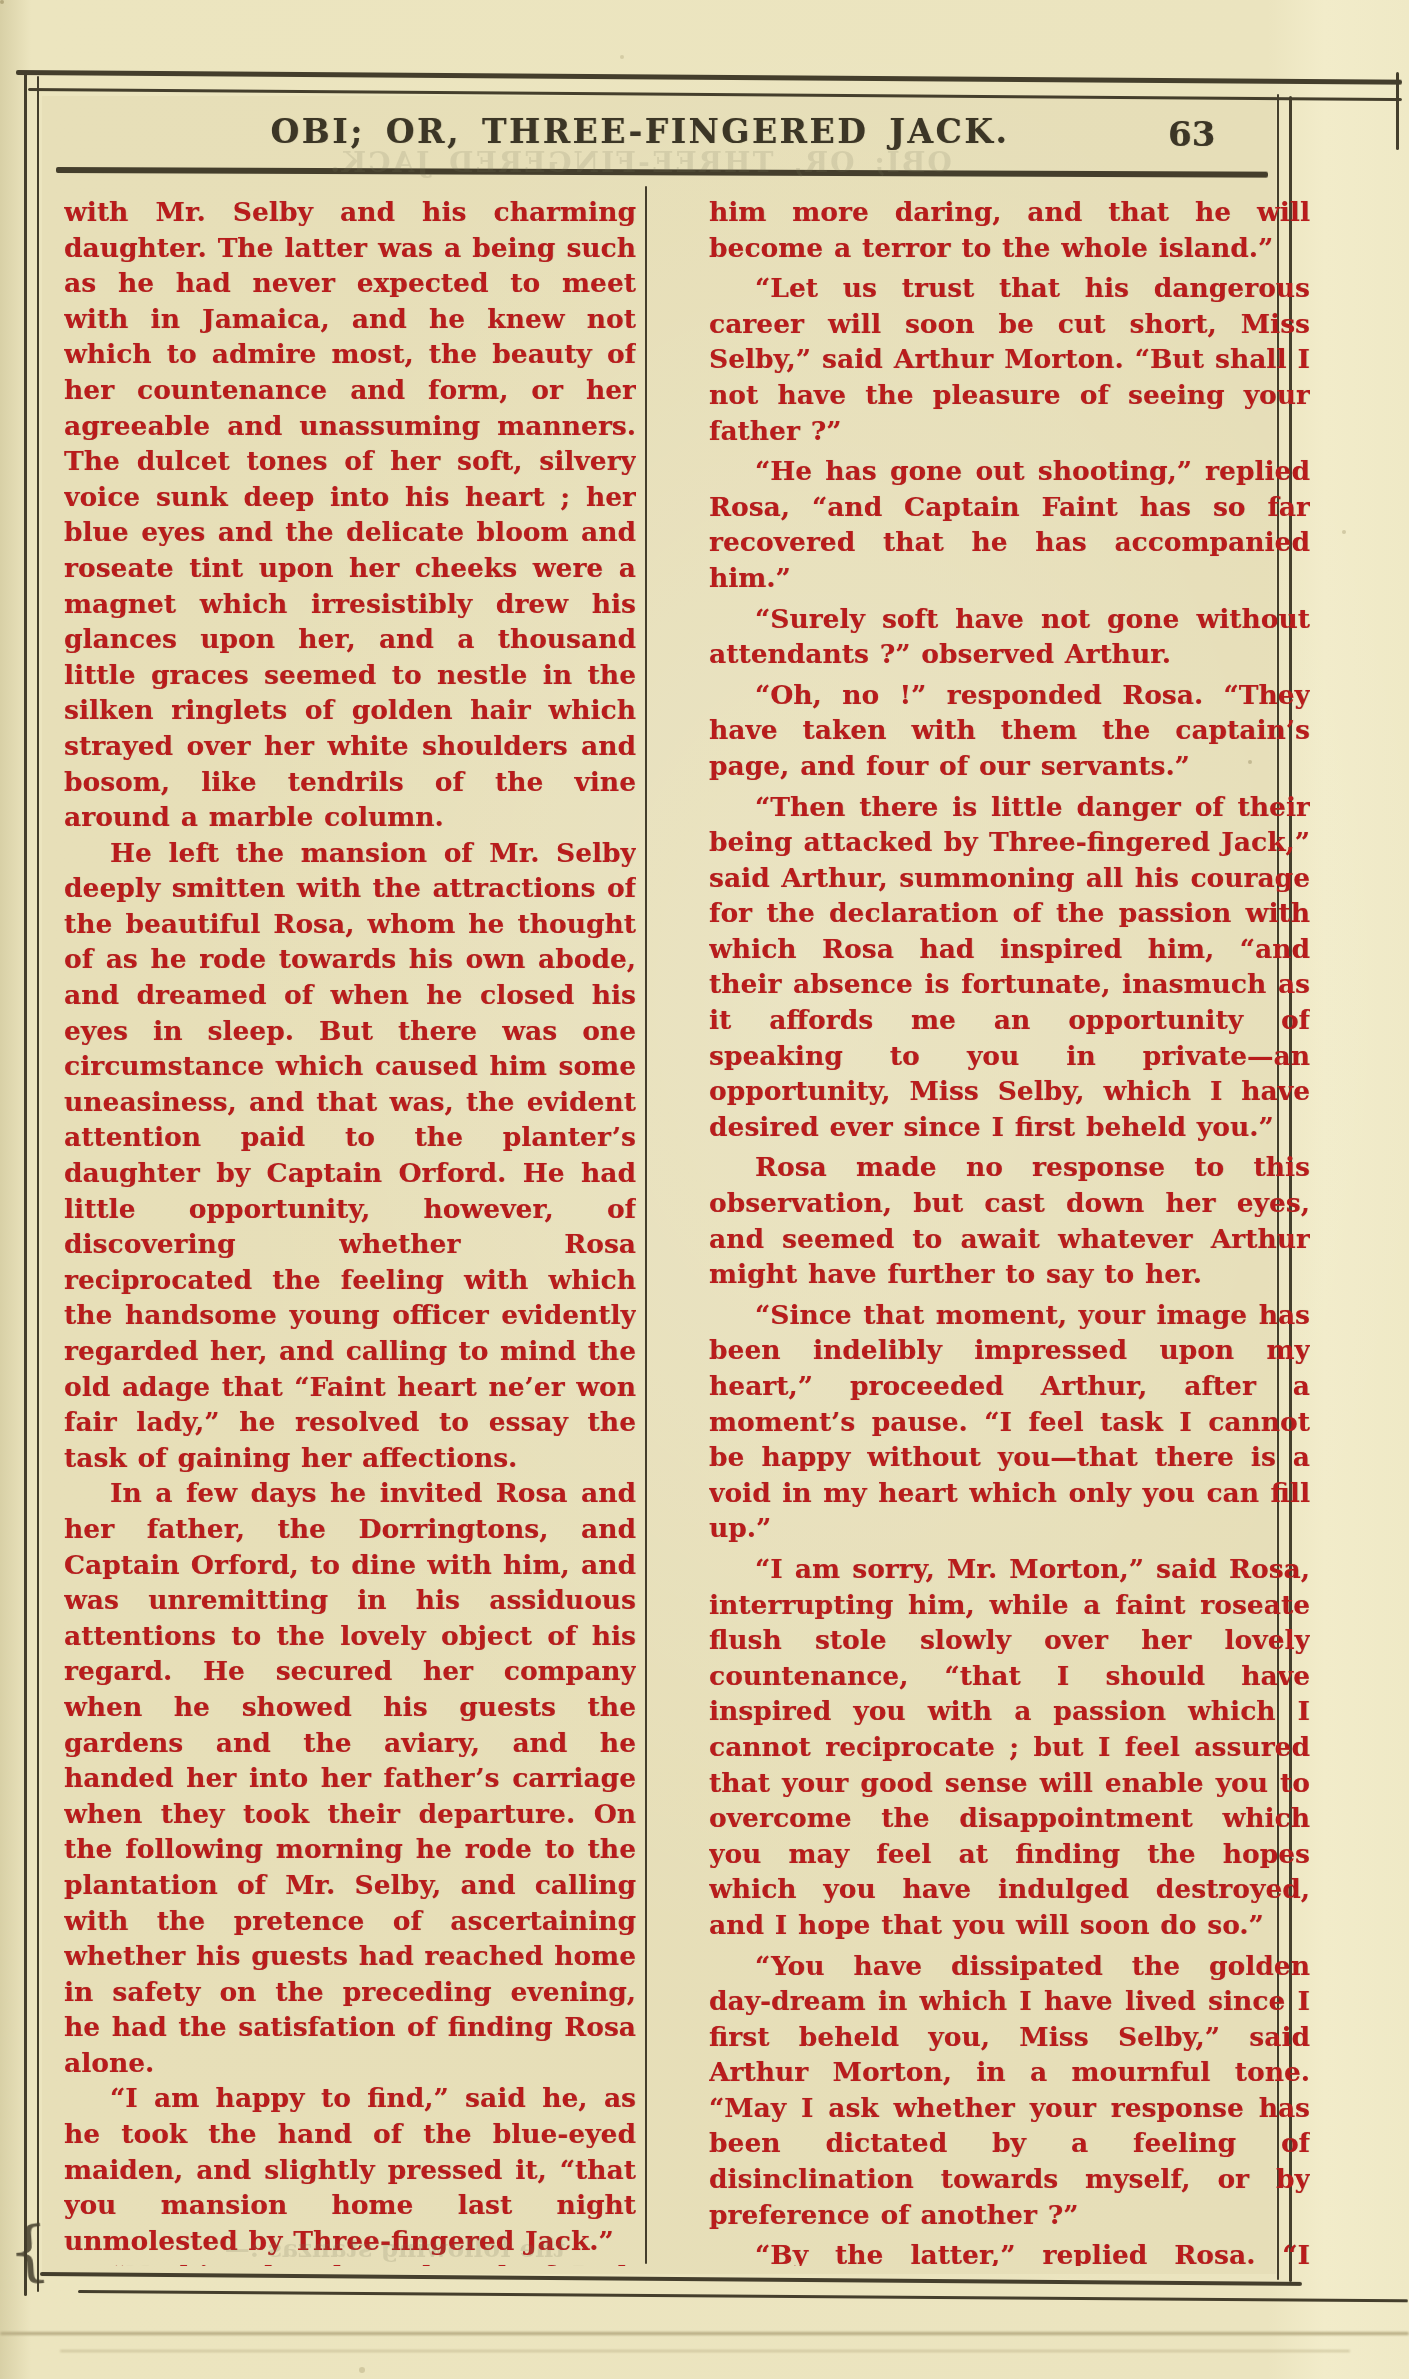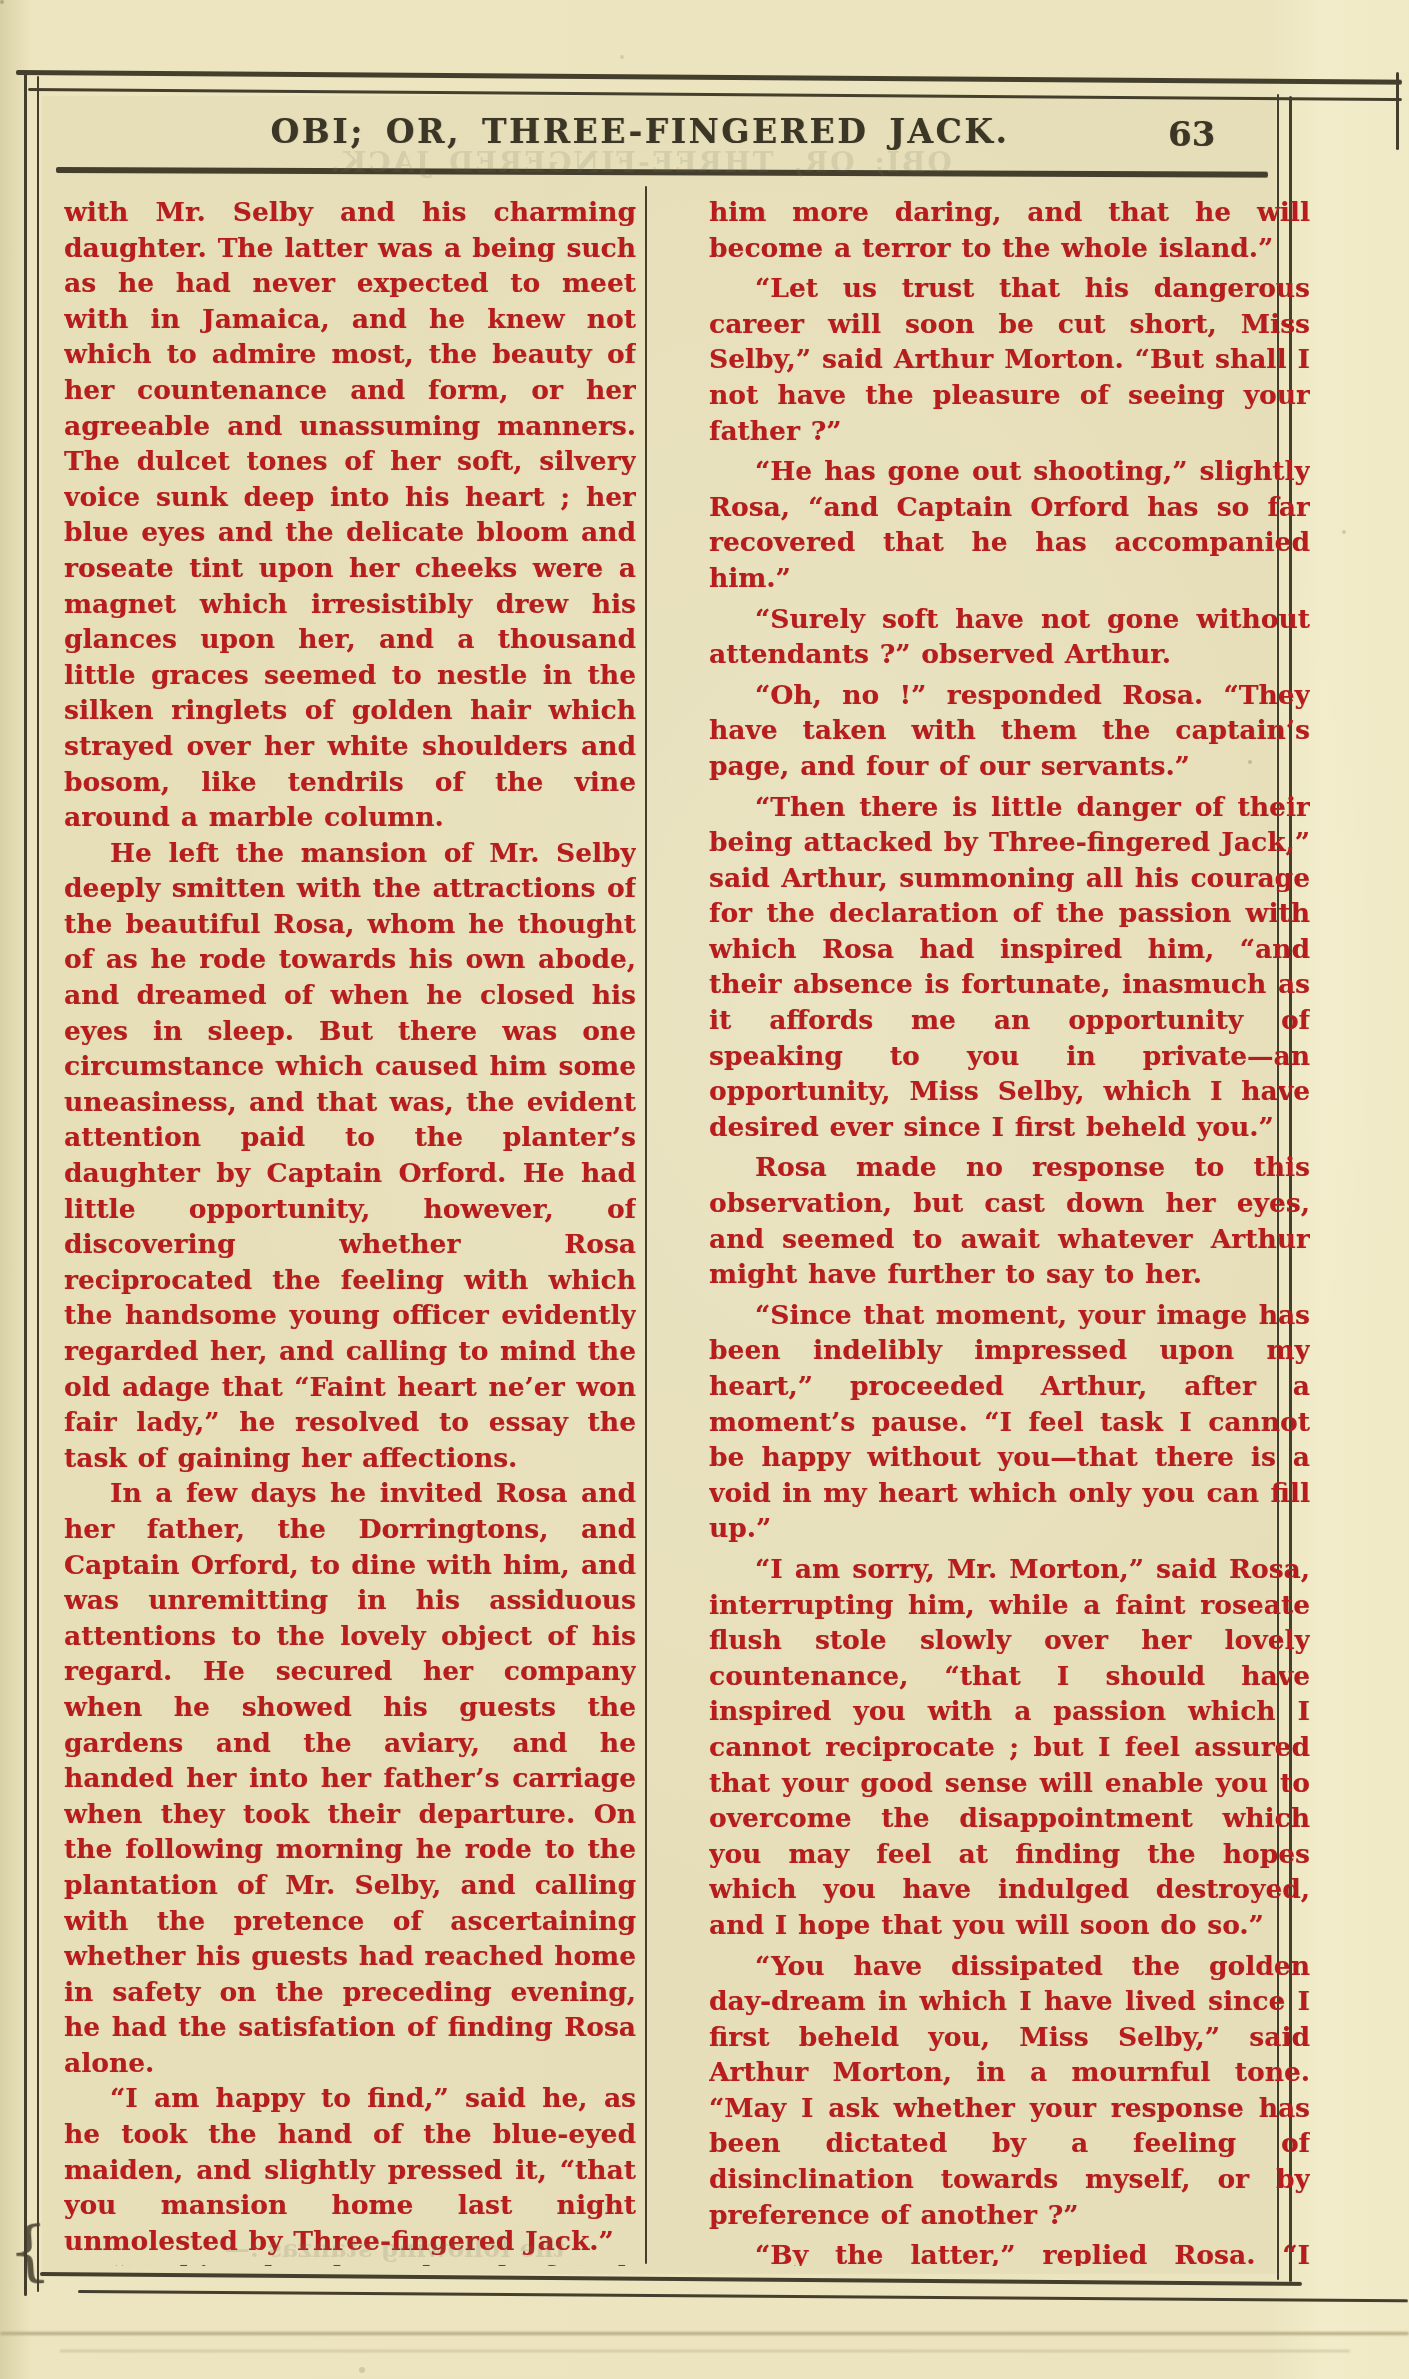--- a/index.html
+++ b/index.html
@@ -101,21 +101,21 @@
   <p class="cont">with Mr. Selby and his charming daughter. The latter was a being such as he had never expected to meet with in Jamaica, and he knew not which to admire most, the beauty of her countenance and form, or her agreeable and unassuming manners. The dulcet tones of her soft, silvery voice sunk deep into his heart ; her blue eyes and the delicate bloom and roseate tint upon her cheeks were a magnet which irresistibly drew his glances upon her, and a thousand little graces seemed to nestle in the silken ringlets of golden hair which strayed over her white shoulders and bosom, like tendrils of the vine around a marble column.</p>
   <p>He left the mansion of Mr. Selby deeply smitten with the attractions of the beautiful Rosa, whom he thought of as he rode towards his own abode, and dreamed of when he closed his eyes in sleep. But there was one circumstance which caused him some uneasiness, and that was, the evident attention paid to the planter’s daughter by Captain Orford. He had little opportunity, however, of discovering whether Rosa reciprocated the feeling with which the handsome young officer evidently regarded her, and calling to mind the old adage that “Faint heart ne’er won fair lady,” he resolved to essay the task of gaining her affections.</p>
   <p>In a few days he invited Rosa and her father, the Dorringtons, and Captain Orford, to dine with him, and was unremitting in his assiduous attentions to the lovely object of his regard. He secured her company when he showed his guests the gardens and the aviary, and he handed her into her father’s carriage when they took their departure. On the following morning he rode to the plantation of Mr. Selby, and calling with the pretence of ascertaining whether his guests had reached home in safety on the preceding evening, he had the satisfation of finding Rosa alone.</p>
   <p>“I am happy to find,” said he, as he took the hand of the blue-eyed maiden, and slightly pressed it, “that you mansion home last night unmolested by Three-fingered Jack.”</p>
   <p>“Nothing has been heard of Jack since his attack upon Captain Orford,” returned Rosa ; “but I am afraid, Mr. Morton, that impunity will tend to make</p>
 </div>
 
 <div class="col col-right">
   <p class="cont">him more daring, and that he will become a terror to the whole island.”</p>
   <p>“Let us trust that his dangerous career will soon be cut short, Miss Selby,” said Arthur Morton. “But shall I not have the pleasure of seeing your father ?”</p>
-  <p>“He has gone out shooting,” slightly Rosa, “and Captain Orford has so far recovered that he has accompanied him.”</p>
+  <p>“He has gone out shooting,” replied Rosa, “and Captain Faint has so far recovered that he has accompanied him.”</p>
   <p>“Surely soft have not gone without attendants ?” observed Arthur.</p>
   <p>“Oh, no !” responded Rosa. “They have taken with them the captain’s page, and four of our servants.”</p>
   <p>“Then there is little danger of their being attacked by Three-fingered Jack,” said Arthur, summoning all his courage for the declaration of the passion with which Rosa had inspired him, “and their absence is fortunate, inasmuch as it affords me an opportunity of speaking to you in private—an opportunity, Miss Selby, which I have desired ever since I first beheld you.”</p>
   <p>Rosa made no response to this observation, but cast down her eyes, and seemed to await whatever Arthur might have further to say to her.</p>
   <p>“Since that moment, your image has been indelibly impressed upon my heart,” proceeded Arthur, after a moment’s pause. “I feel task I cannot be happy without you—that there is a void in my heart which only you can fill up.”</p>
   <p>“I am sorry, Mr. Morton,” said Rosa, interrupting him, while a faint roseate flush stole slowly over her lovely countenance, “that I should have inspired you with a passion which I cannot reciprocate ; but I feel assured that your good sense will enable you to overcome the disappointment which you may feel at finding the hopes which you have indulged destroyed, and I hope that you will soon do so.”</p>
   <p>“You have dissipated the golden day-dream in which I have lived since I first beheld you, Miss Selby,” said Arthur Morton, in a mournful tone. “May I ask whether your response has been dictated by a feeling of disinclination towards myself, or by preference of another ?”</p>
   <p>“By the latter,” replied Rosa. “I shall always be happy to meet you as a friend, Mr. Morton, and I trust that my</p>
 </div>
 

